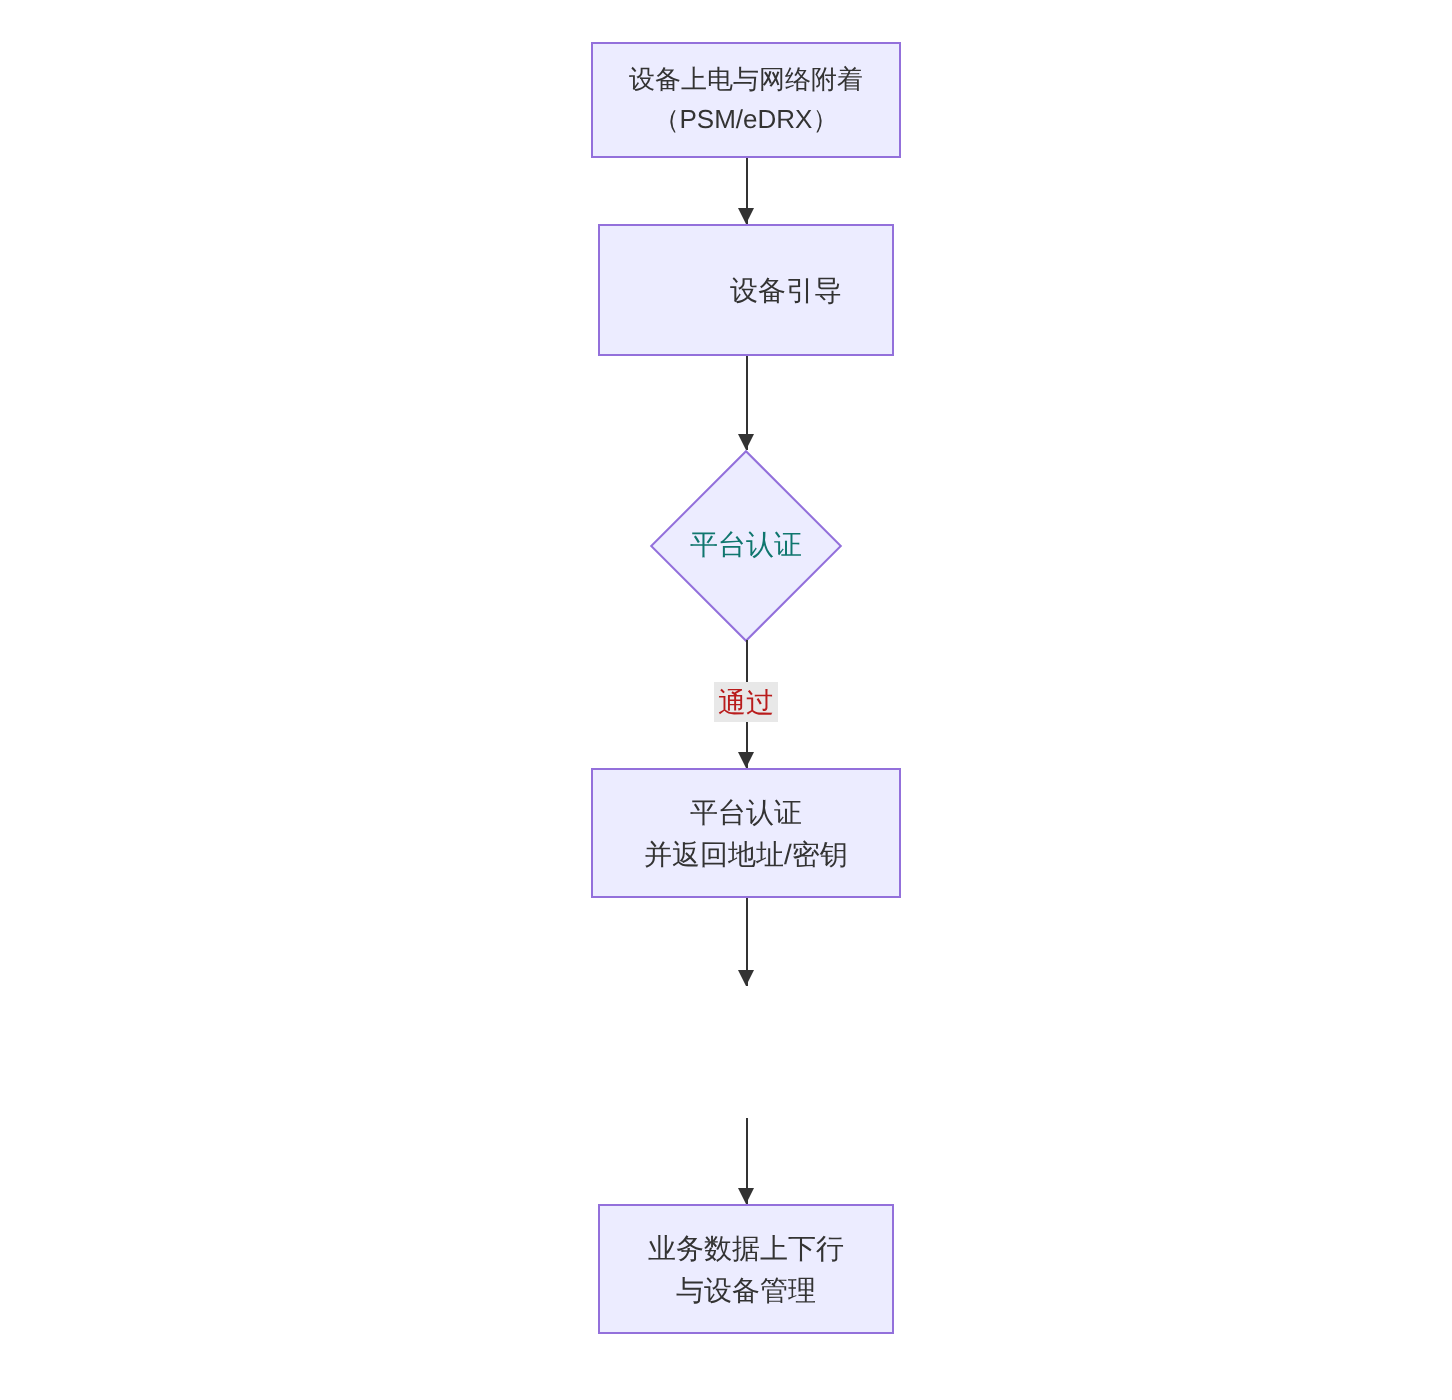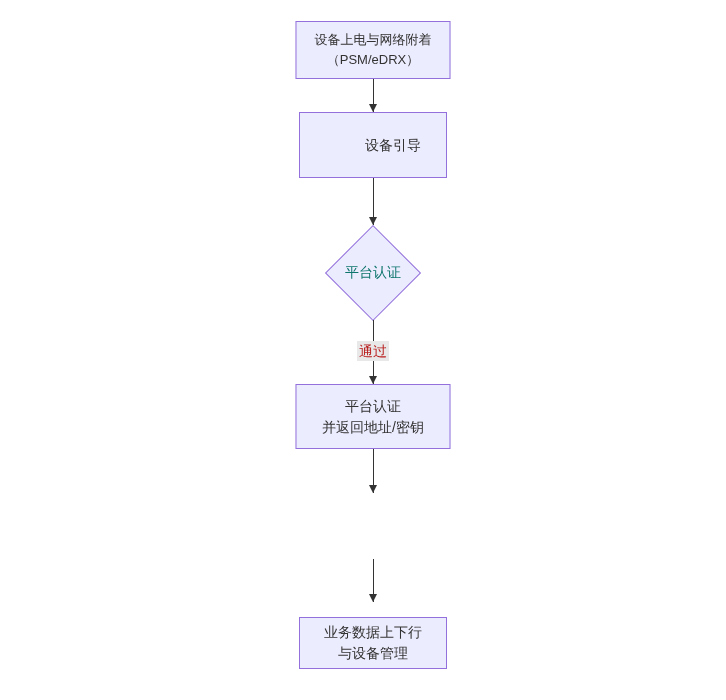--- a/index.html
+++ b/index.html
@@ -29,21 +29,21 @@
     text-align: center;
     line-height: 21px;
     font-size: 14px;
     box-sizing: border-box;
   }
   .node span { display: block; white-space: nowrap; text-align: right; }
   .node-a { top: 21px;  width: 155px; height: 58px; font-size: 13px; line-height: 20px; }
   .node-b { top: 112px; width: 148px; height: 66px; padding-left: 40px; }
   .node-d { top: 384px; width: 155px; height: 65px; }
   .node-e { top: 493px; width: 155px; height: 66px; }
-  .node-f { top: 617px; width: 148px; height: 52px; }
+  .node-f { top: 602px; width: 148px; height: 65px; }
   
   .diamond-wrap {
     position: absolute;
     left: 373px;
     top: 225px;
     width: 98px;
     height: 95px;
     transform: translateX(-50%);
   }
   .diamond-shape {

